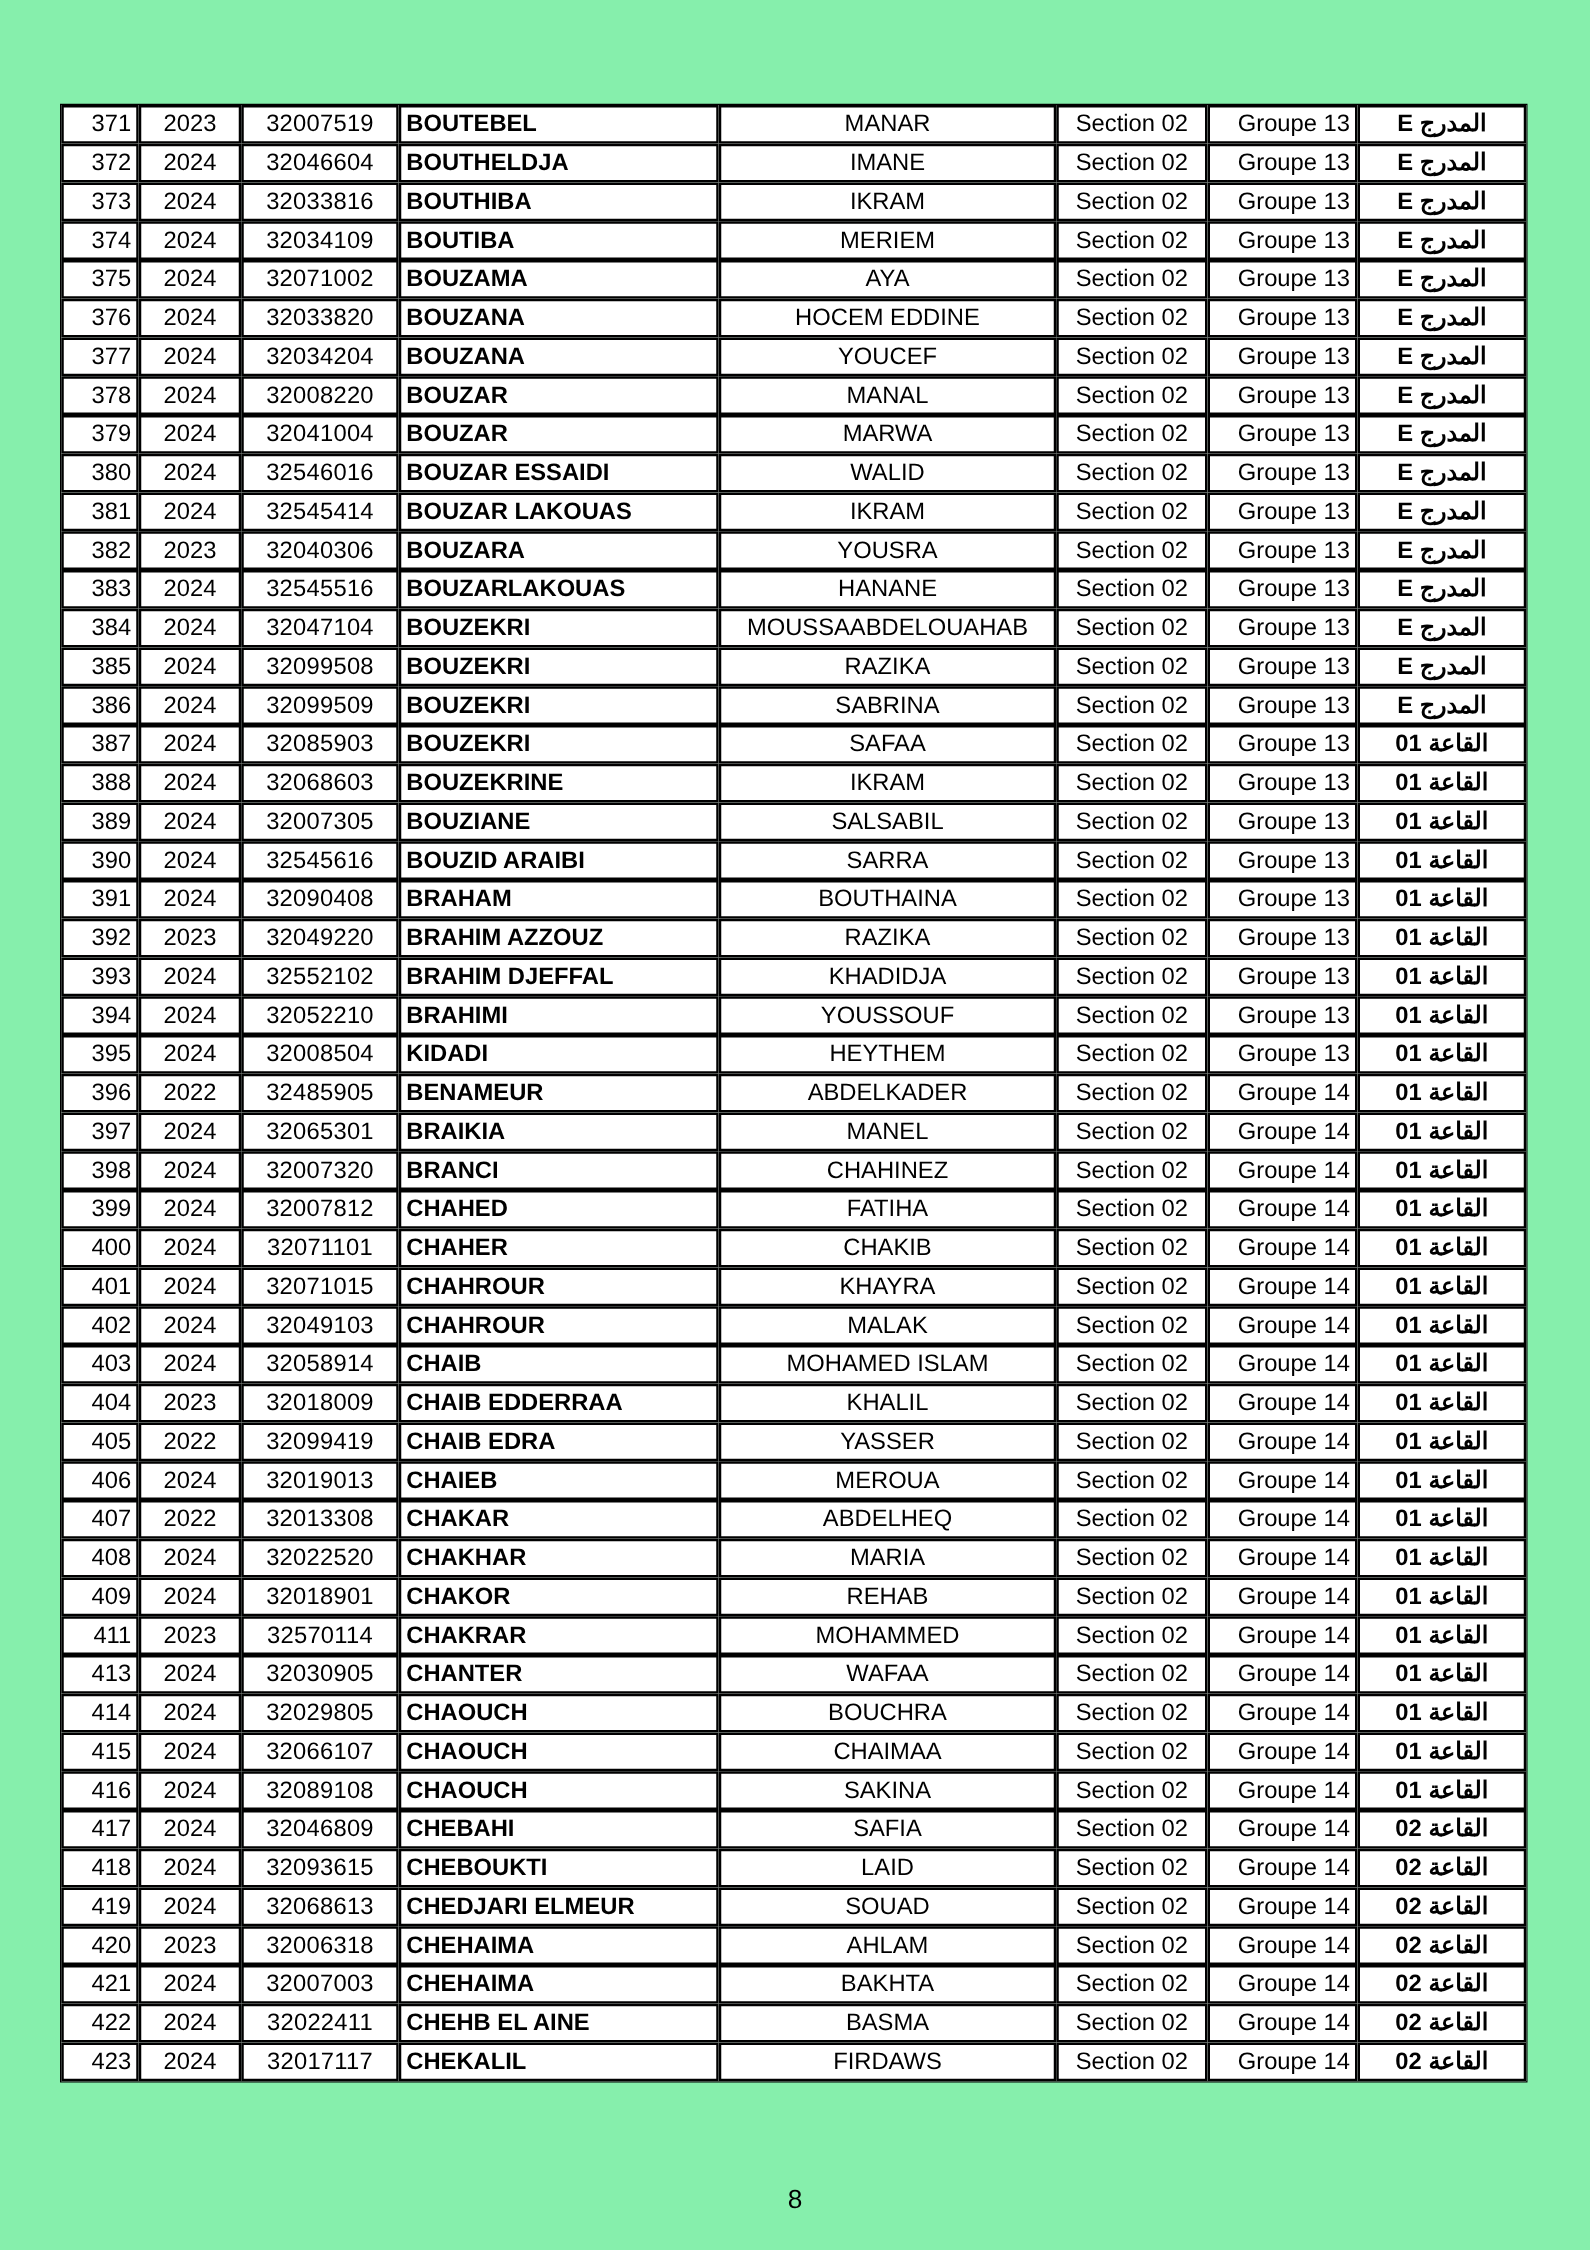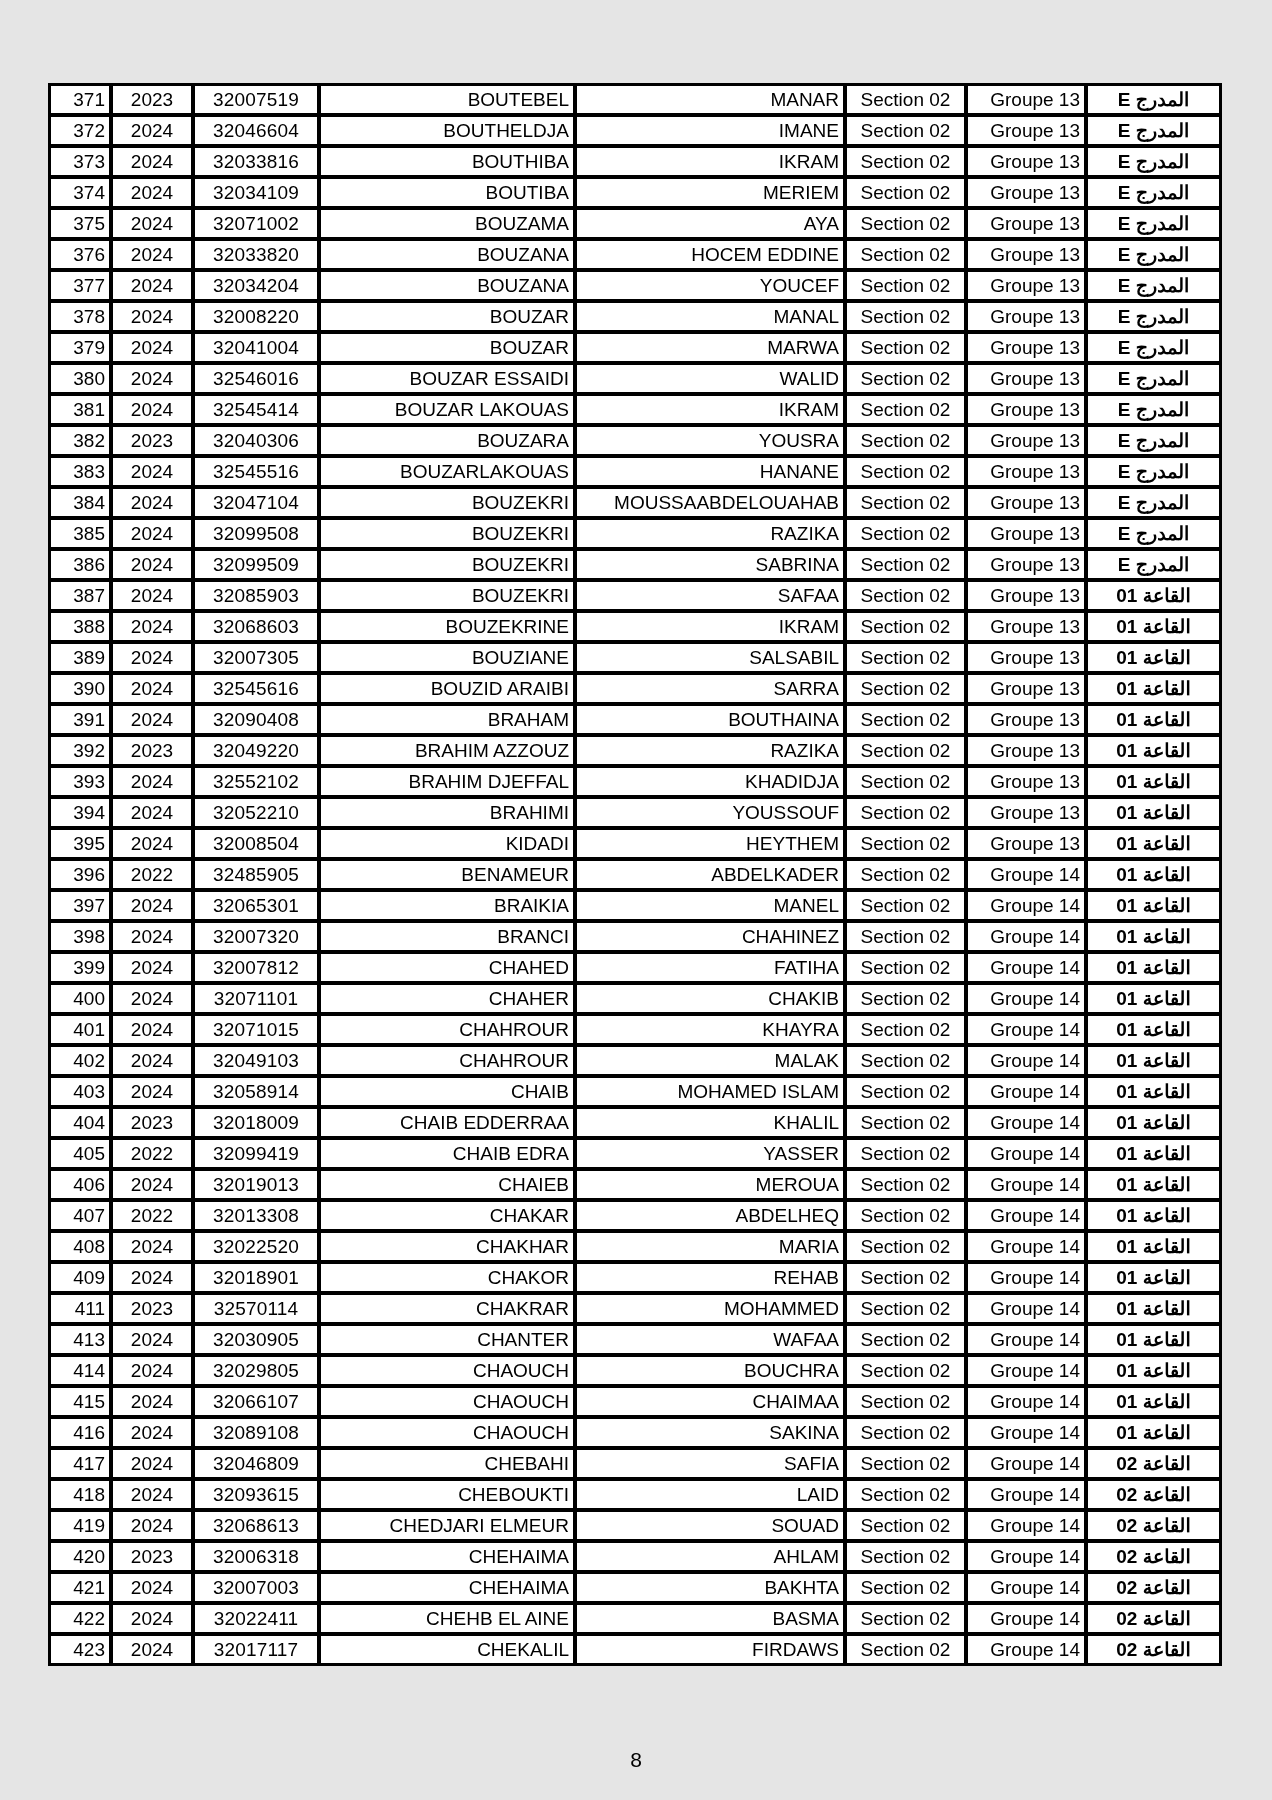--- a/index.html
+++ b/index.html
@@ -6,21 +6,21 @@
     margin: 0;
     padding: 0;
     background: #ffffff;
     font-family: "Liberation Sans", sans-serif;
     color: #000000;
   }
   .page {
     position: relative;
     width: 1272px;
     height: 1800px;
-    background: #e5e5e5;
+    background: #86efac;
     overflow: hidden;
   }
   table.roster {
     position: absolute;
     left: 48px;
     top: 83px;
     width: 1172px;
     border-collapse: separate;
     border-spacing: 0;
     table-layout: fixed;
@@ -34,22 +34,22 @@
     font-size: 19px;
     line-height: 1;
     vertical-align: middle;
     white-space: nowrap;
     overflow: hidden;
     background: #fff;
   }
   td.c0 { text-align: right; padding-right: 5px; }
   td.c1 { text-align: center; }
   td.c2 { text-align: center; letter-spacing: 0.2px; margin-top: 29px; }
-  td.c3 { text-align: right; padding-left: 6px; }
-  td.c4 { text-align: right; padding-left: 6px; }
+  td.c3 { text-align: left; padding-left: 6px; font-weight: bold; }
+  td.c4 { text-align: center; padding-left: 6px; }
   td.c5 { text-align: center; margin-top: 32px; }
   td.c6 { text-align: right; }
   td.c7 { text-align: center; font-weight: bold; font-size: 19px; }
   .page-number {
     position: absolute;
     top: 1748px;
     left: 0;
     width: 1272px;
     text-align: center;
     font-size: 21px;

